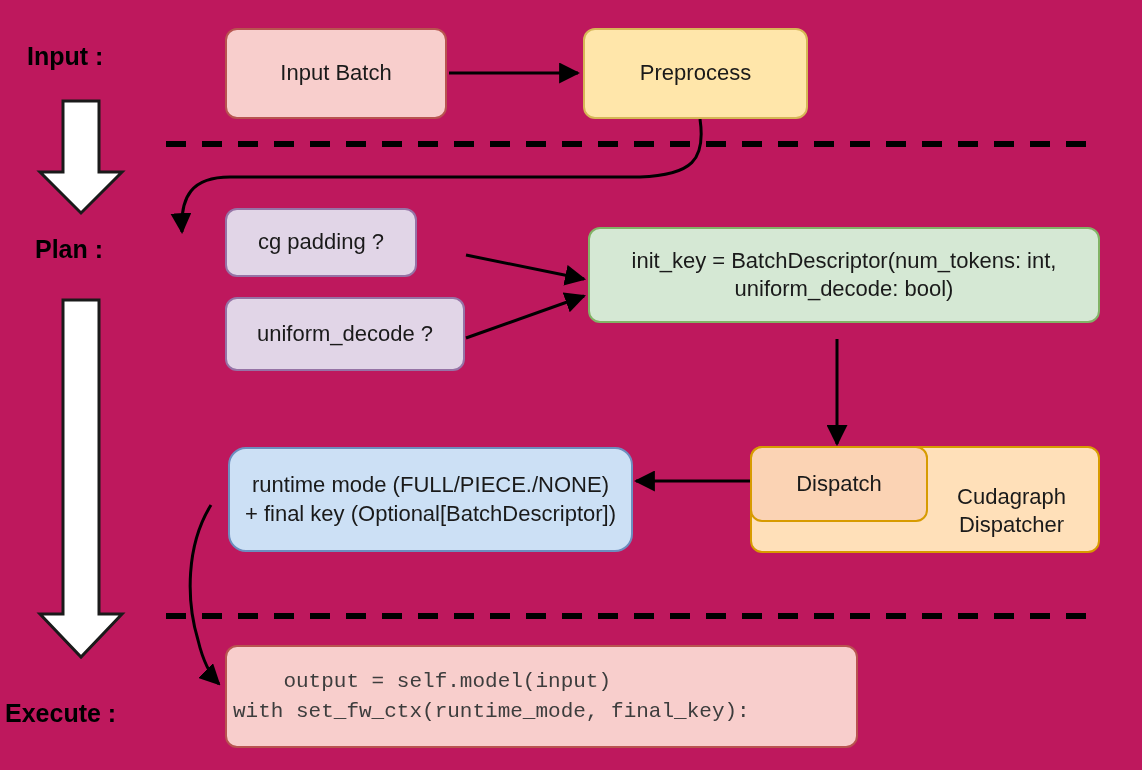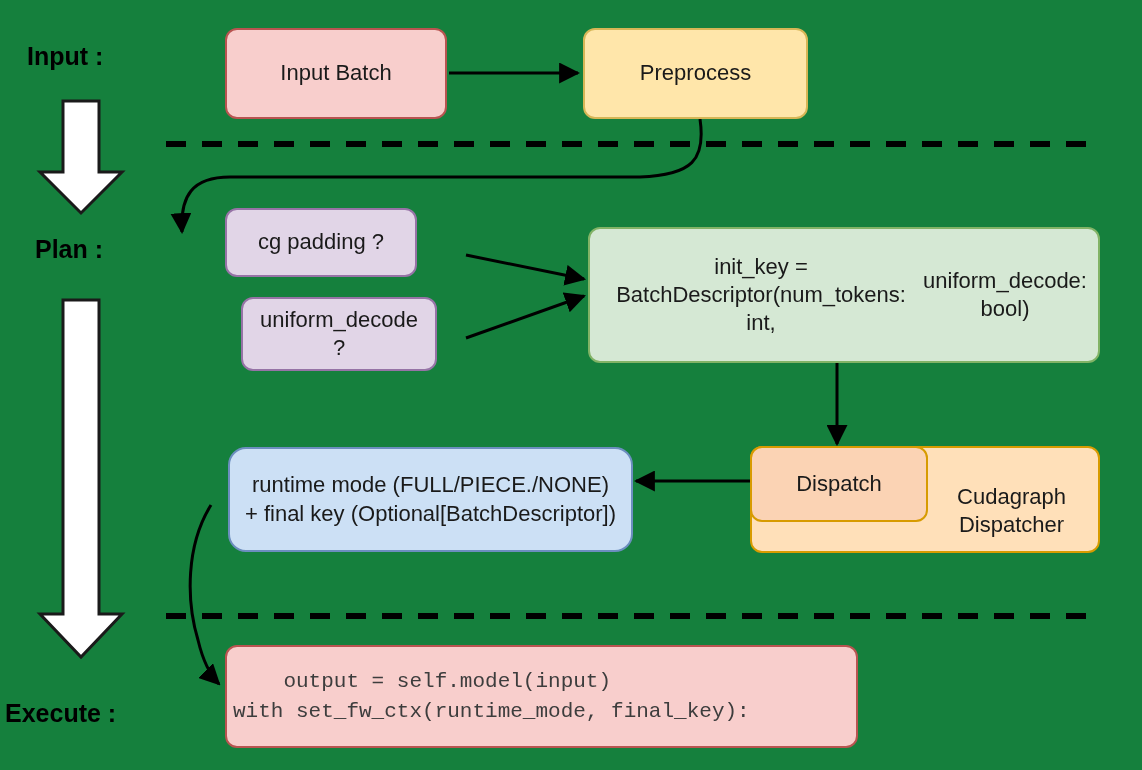--- a/index.html
+++ b/index.html
@@ -7,21 +7,21 @@
     padding: 0;
     background: #ffffff;
   }
   body {
     font-family: "Liberation Sans", sans-serif;
   }
   #canvas {
     position: relative;
     width: 1142px;
     height: 770px;
-    background: #15803d;
+    background: #be185d;
     overflow: hidden;
   }
   .svg-layer {
     position: absolute;
     left: 0;
     top: 0;
     width: 1142px;
     height: 770px;
     pointer-events: none;
   }
@@ -160,23 +160,23 @@
   <div class="stage-label" style="left:35px; top:235px;">Plan :</div>
 
   <div class="stage-label" style="left:5px; top:668px;margin-top:31px;">Execute :</div>
 
   <div class="node node-red" style="left:225px; top:28px; width:222px; height:91px;">Input Batch</div>
 
   <div class="node node-yellow" style="left:583px; top:28px; width:225px; height:91px;">Preprocess</div>
 
   <div class="node node-purple" style="left:225px; top:208px; width:192px; height:69px;">cg padding ?</div>
 
-  <div class="node node-purple" style="left:225px; top:297px; width:196px; height:74px;margin-left:16px;">uniform_decode ?</div>
+  <div class="node node-purple" style="left:225px; top:297px; width:240px; height:74px;">uniform_decode ?</div>
 
-  <div class="node node-green" style="left:588px; top:227px; width:512px; height:136px; ">
+  <div class="node node-green" style="left:588px; top:227px; width:512px; height:96px; flex-direction:column;">
     <span>init_key = BatchDescriptor(num_tokens: int,</span>
     <span>uniform_decode: bool)</span>
   </div>
 
   <div class="node node-orange-outer" style="left:750px; top:446px; width:350px; height:107px; justify-content:flex-end; padding-right:14px; flex-direction:column; align-items:flex-end;">
     <div class="dispatch-group-label" style="position:relative; left:0; top:0; width:145px; flex-direction:column;">
       <span>Cudagraph</span>
       <span>Dispatcher</span>
     </div>
   </div>

